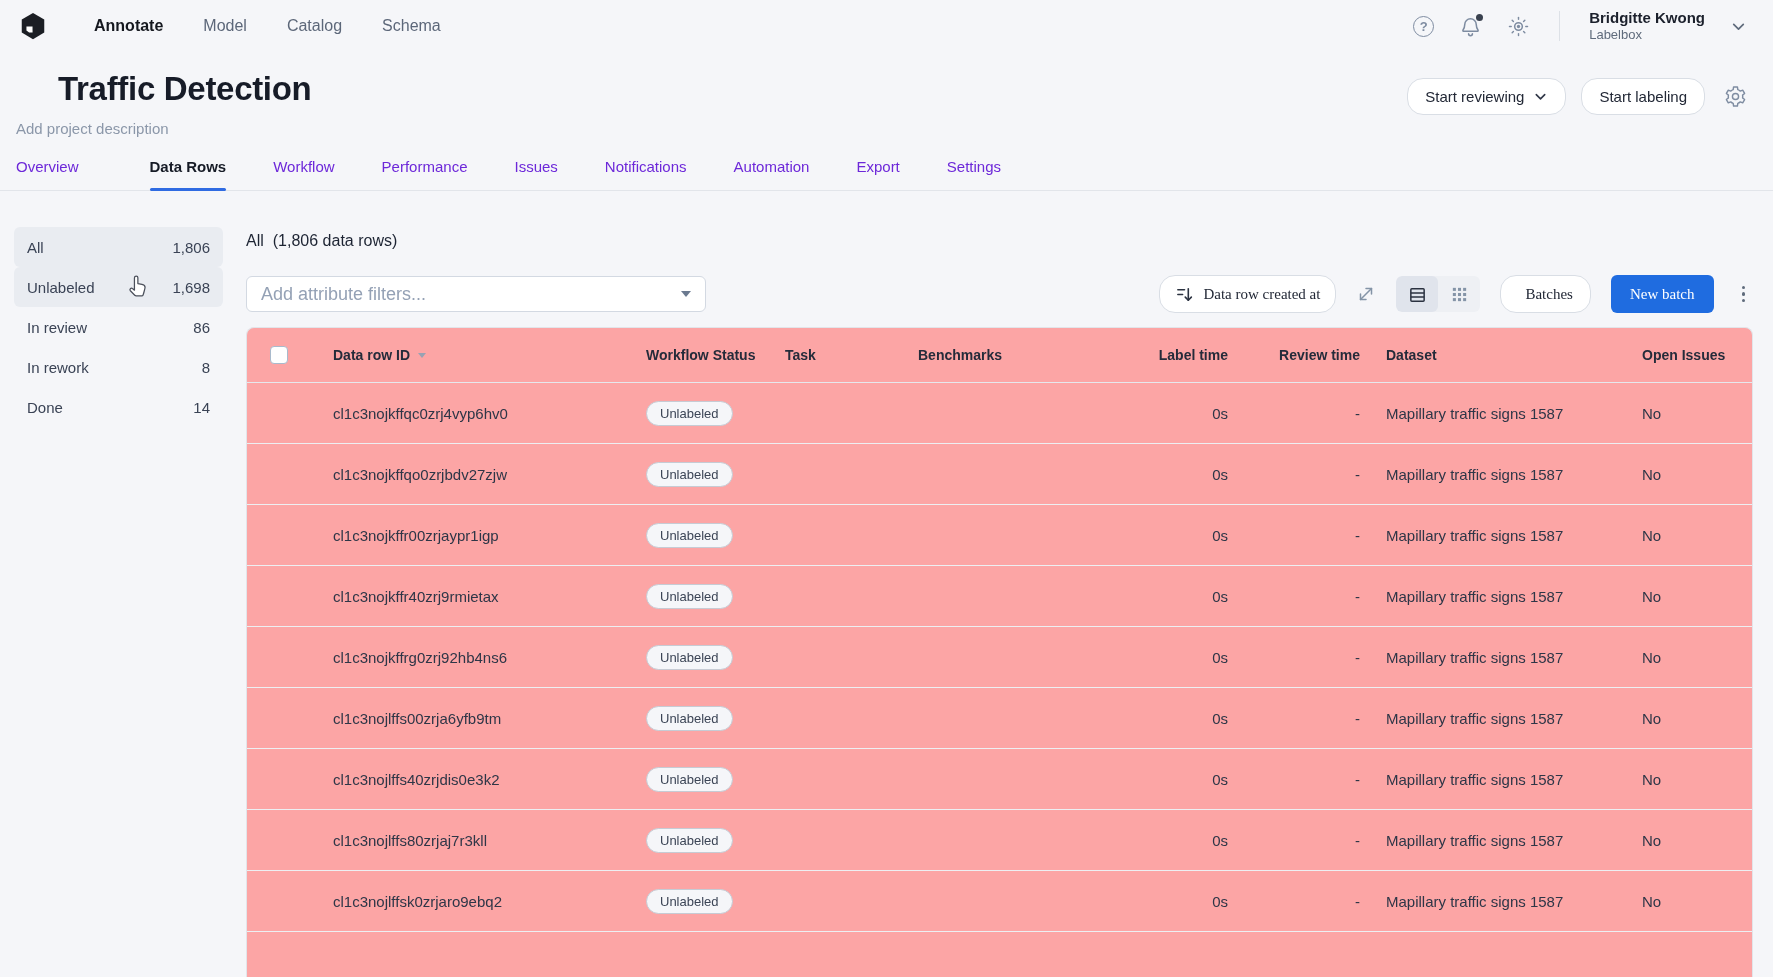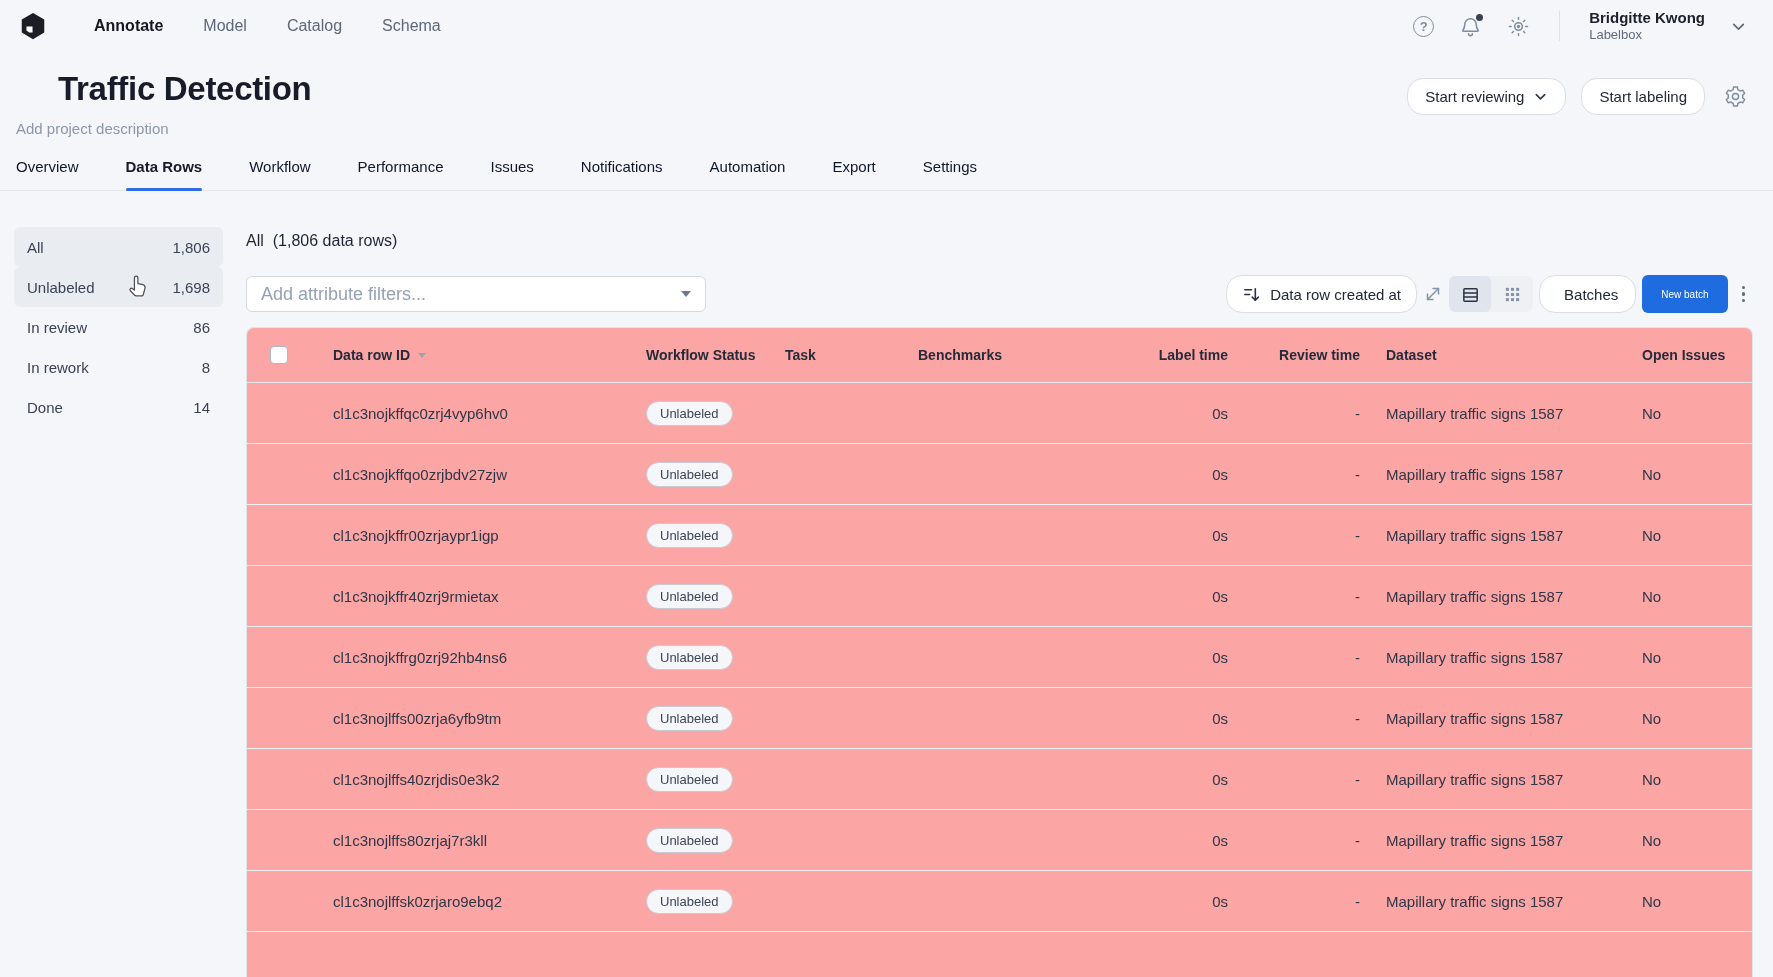--- a/index.html
+++ b/index.html
@@ -32,22 +32,22 @@
   .page-title { font-size:33px; font-weight:600; color:#171c28; letter-spacing:-0.3px;margin-left:42px; }
   .page-desc { margin-top:12px; font-size:15px; color:#8b97a9; cursor:text; }
   .header-actions { display:flex; align-items:center; gap:15px; margin-top:8px; }
   .btn-white { display:flex; align-items:center; gap:9px; background:#fff; border:1px solid #d9dee5;
                border-radius:16px; padding:9px 17px; font-size:15px; font-weight:500; color:#222836;
                font-family:inherit; cursor:pointer; }
   .gear-btn { margin-left:4px; }
 
   
   .tabs { display:flex; gap:47px; margin-top:21px; padding-left:16px; border-bottom:1px solid #e2e5ea; flex-shrink:0; }
-  .tab { font-size:15px; color:#0f172a; padding-bottom:15px; cursor:pointer; position:relative; }
-  .tab.active { color:#161b26; font-weight:700; }
+  .tab { font-size:15px; color:#6d28d9; padding-bottom:15px; cursor:pointer; position:relative; }
+  .tab.active { color:#161b26; font-weight:700;margin-left:24px; }
   .tab.active::after { content:''; position:absolute; left:0; right:0; bottom:-1px; height:3px;
                        background:#2f6be2; border-radius:2px; }
 
   
   .content { display:flex; padding:0 20px 0 14px; margin-top:36px; flex:1; min-height:0; }
   .sidebar { width:209px; flex-shrink:0; }
   .side-item { height:40px; display:flex; align-items:center; justify-content:space-between;
                padding:0 13px; border-radius:6px; font-size:15px; color:#3a4355; cursor:pointer; position:relative; }
   .side-item.active { background:#e9ecf1; }
   .side-count { color:#3a4355; }
@@ -57,28 +57,28 @@
   .main-heading { margin-top:5px; font-size:16px; color:#1d2433; }
   .main-heading .detail { margin-left:9px; }
 
   
   .toolbar { display:flex; align-items:center; margin-top:25px; flex-shrink:0; }
   .filter-select { width:460px; height:36px; background:#fff; border:1px solid #d3d9e2; border-radius:6px;
                    display:flex; align-items:center; padding:0 14px; cursor:pointer; }
   .filter-placeholder { font-size:18px; color:#94a1b5; }
   .tri-down { width:0; height:0; border-left:5.5px solid transparent; border-right:5.5px solid transparent;
               border-top:6.5px solid #6b7a90; margin-left:auto; }
-  .toolbar-right { margin-left:auto; display:flex; align-items:center; gap:6px; }
+  .toolbar-right { margin-left:auto; display:flex; align-items:center; gap:20px;font-family:Liberation Serif, serif; }
   .sort-btn { height:38px; padding:0 15px; }
   .view-toggle { display:flex; background:#eef0f4; border-radius:6px; overflow:hidden; }
   .view-seg { width:42px; height:36px; display:flex; align-items:center; justify-content:center;
               background:none; border:none; cursor:pointer; }
   .view-seg.active { background:#e0e4ec; border-radius:6px; }
   .btn-primary { height:38px; padding:0 19px; background:#1f6ce0; border:none; border-radius:6px;
-                 color:#fff; font-size:10px; font-weight:500; font-family:inherit; cursor:pointer; }
+                 color:#fff; font-size:15px; font-weight:500; font-family:inherit; cursor:pointer; }
   .batches-btn { height:38px;padding-left:24px; }
   .kebab { display:flex; flex-direction:column; gap:3px; padding:6px 8px; background:none; border:none; cursor:pointer; }
   .kebab span { width:3.5px; height:3.5px; border-radius:50%; background:#5f6b7c; }
 
   
   .table-card { margin-top:14px; background:#fca5a5; border:1px solid #e2e5ea; border-bottom:none;
                 border-radius:8px 8px 0 0; flex:1; overflow:hidden; }
   .grid { display:grid; grid-template-columns:86px 313px 139px 133px 230px 80px 132px 282px 1fr; align-items:center; }
   .thead { height:55px; border-bottom:1px solid #e6e8ed; font-size:14px; font-weight:700; color:#252b3a; }
   .trow { height:61px; border-bottom:1px solid #edeff2; font-size:15px; color:#2e3647; cursor:pointer; }

